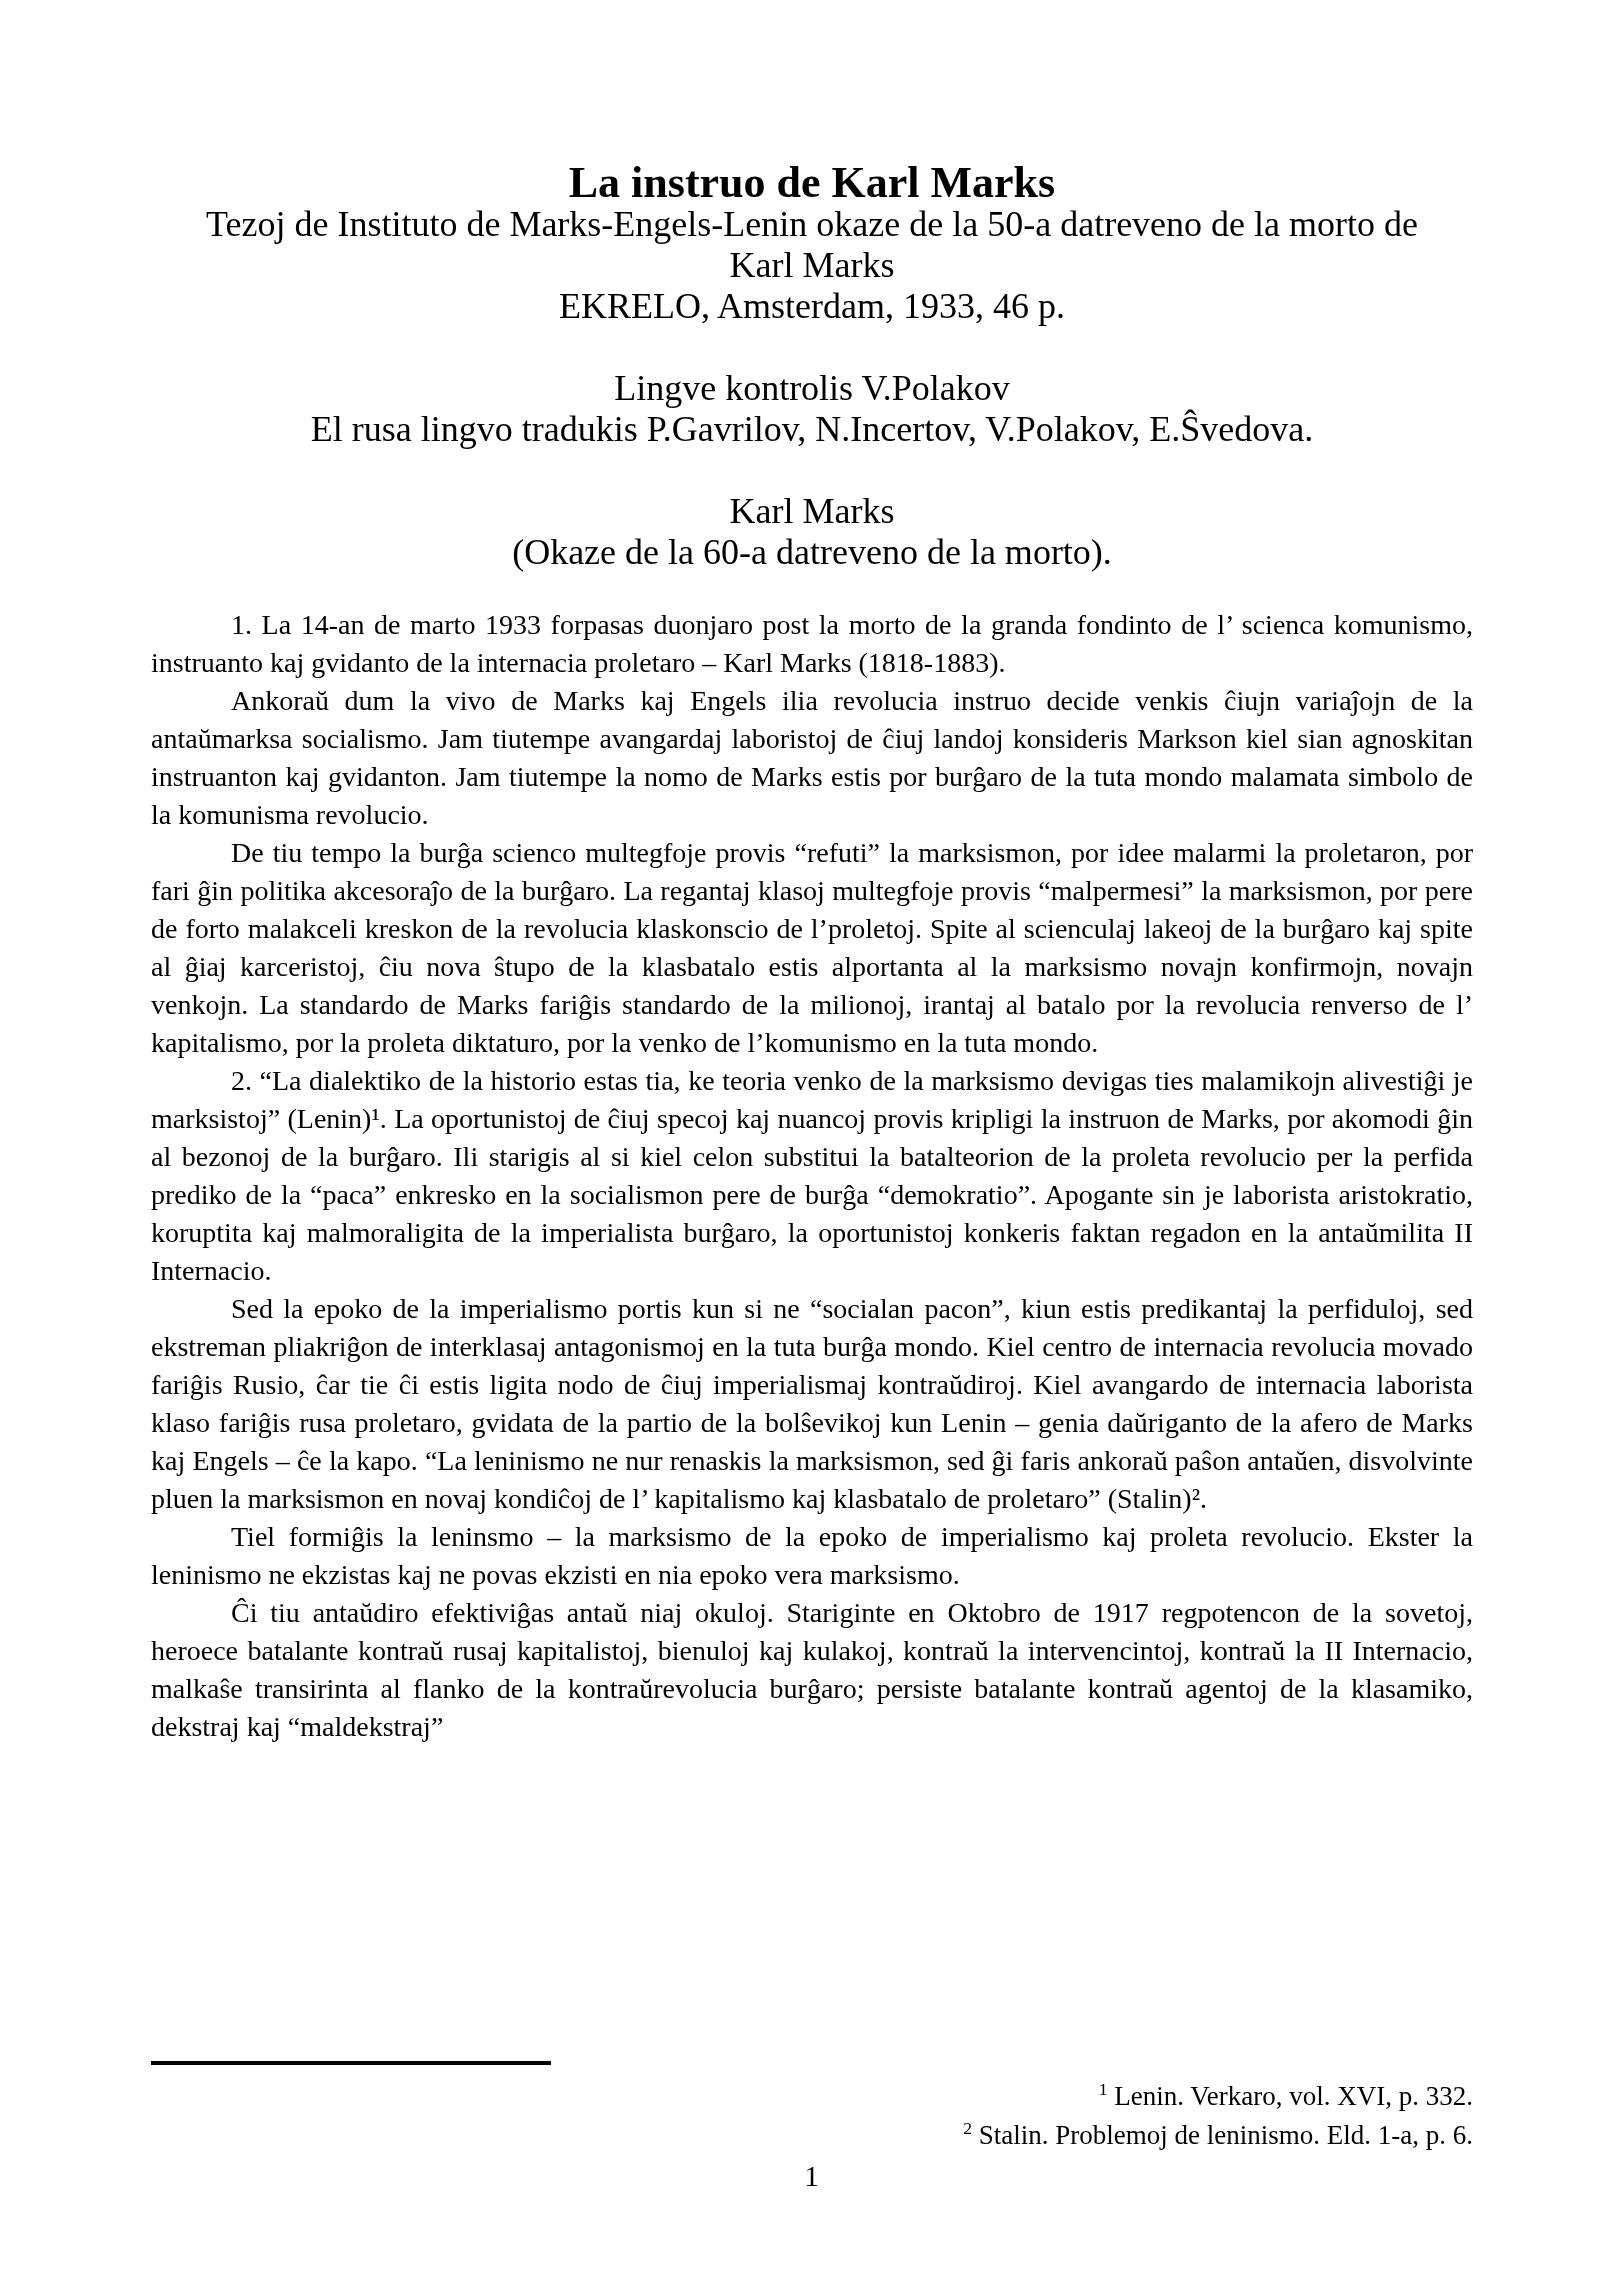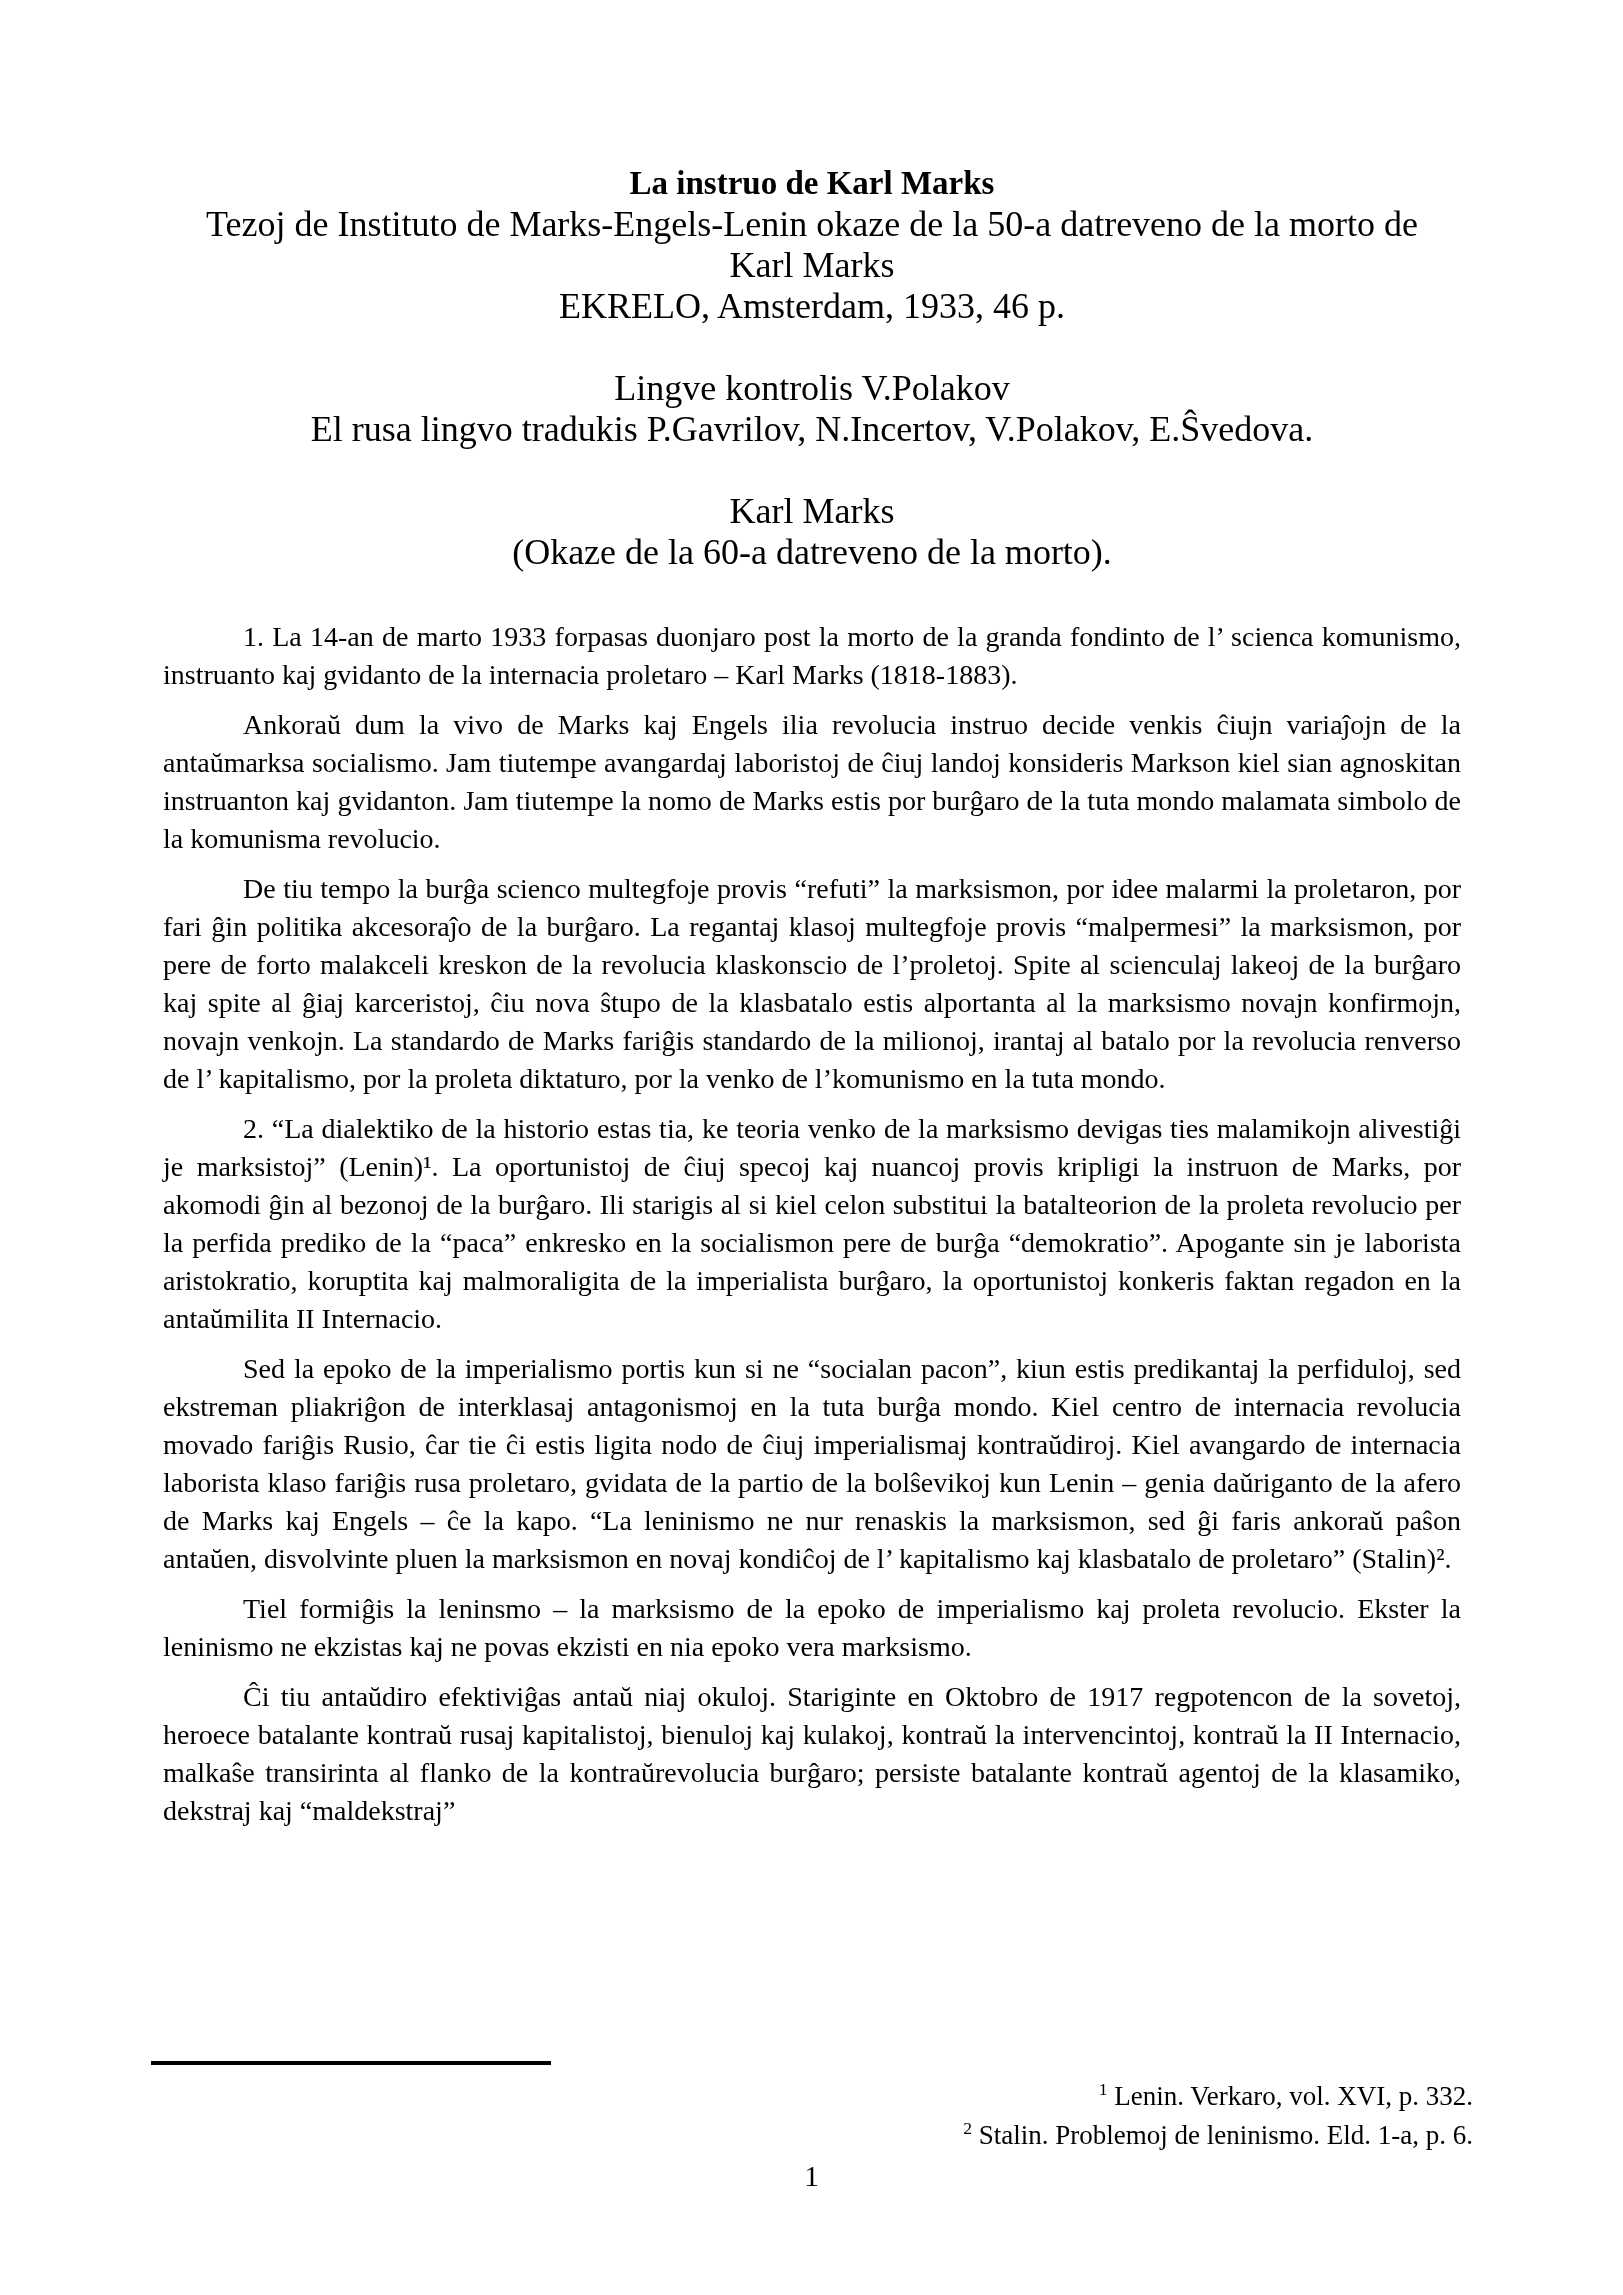--- a/index.html
+++ b/index.html
@@ -22,31 +22,31 @@
     top: 162px;
     width: 1322px;
   }
   .hline {
     text-align: center;
     font-size: 36px;
     line-height: 41px;
   }
   .doc-title {
     font-weight: bold;
-    font-size: 33px;
+    font-size: 44px;
     line-height: 42px;
   }
   .spacer {
     height: 41px;
   }
   .small-spacer {
     height: 33px;
   }
   .body-text p {
-    margin: 12px;
+    margin: 0;
     font-size: 28px;
     line-height: 38px;
     text-align: justify;
     text-indent: 80px;
   }
   .footnotes {
     position: absolute;
     left: 151px;
     top: 2061px;
     width: 1322px;

